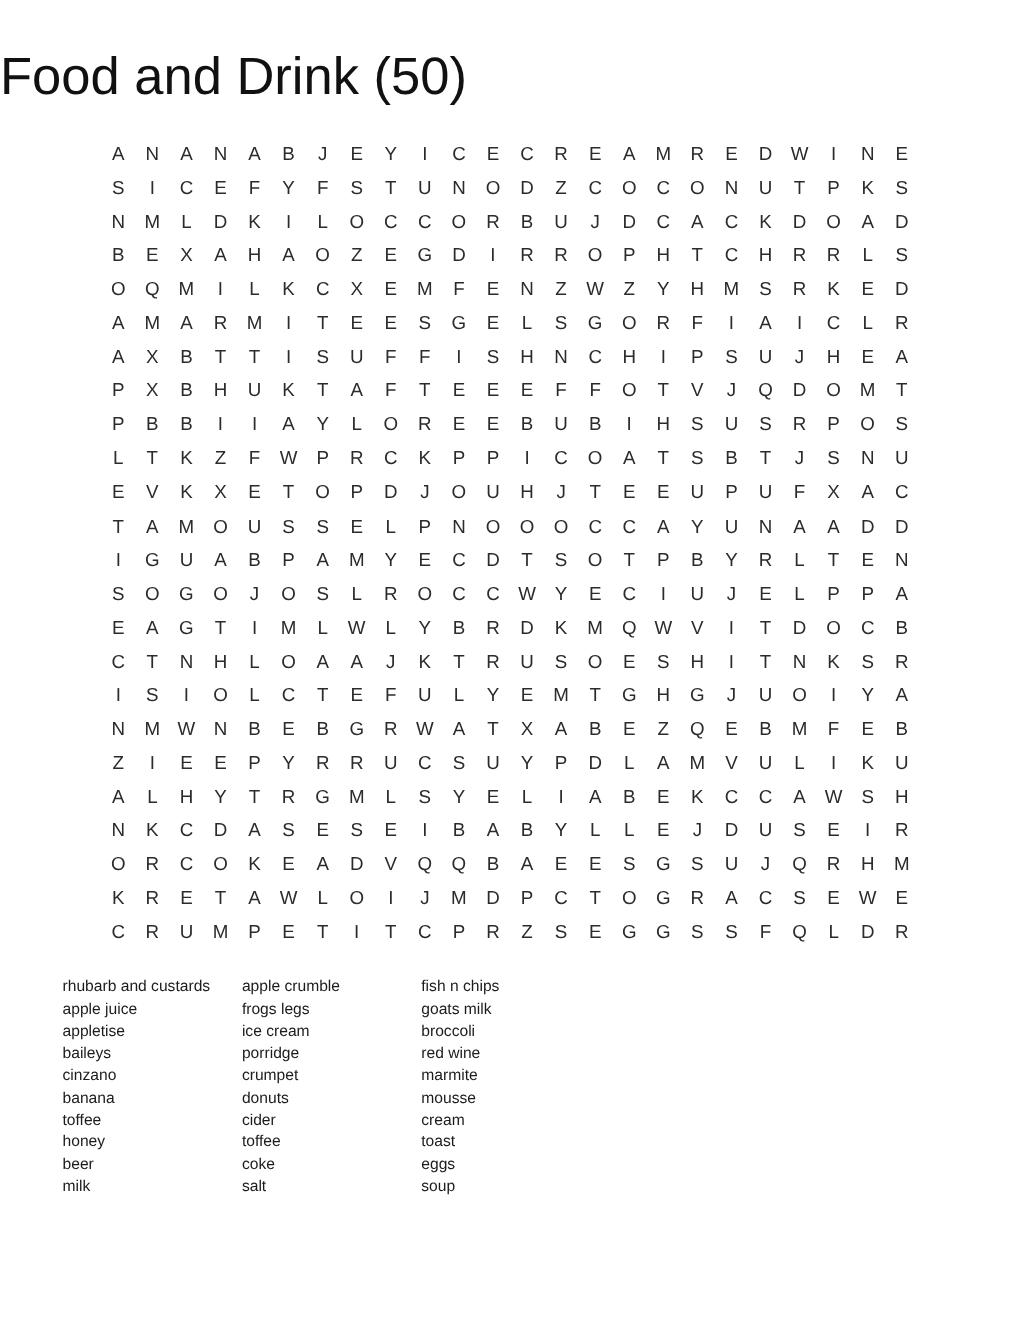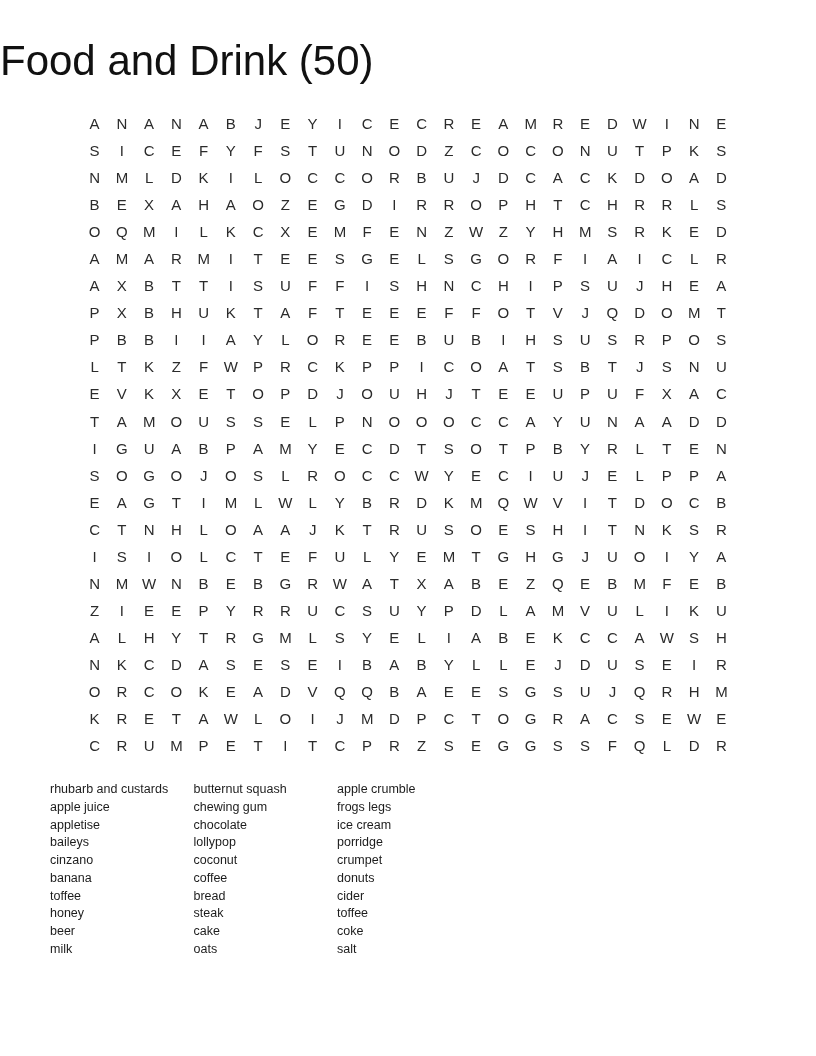--- a/index.html
+++ b/index.html
@@ -648,37 +648,37 @@
         <div class="word">appletise</div>
         <div class="word">baileys</div>
         <div class="word">cinzano</div>
         <div class="word">banana</div>
         <div class="word">toffee</div>
         <div class="word">honey</div>
         <div class="word">beer</div>
         <div class="word">milk</div>
       </div>
       <div class="word-col">
-        <div class="word">butternut squash</div>
-        <div class="word">chewing gum</div>
-        <div class="word">chocolate</div>
-        <div class="word">lollypop</div>
-        <div class="word">coconut</div>
-        <div class="word">coffee</div>
-        <div class="word">bread</div>
-        <div class="word">steak</div>
-        <div class="word">cake</div>
-        <div class="word">oats</div>
-      </div>
-      <div class="word-col">
         <div class="word">apple crumble</div>
         <div class="word">frogs legs</div>
         <div class="word">ice cream</div>
         <div class="word">porridge</div>
         <div class="word">crumpet</div>
         <div class="word">donuts</div>
         <div class="word">cider</div>
         <div class="word">toffee</div>
         <div class="word">coke</div>
         <div class="word">salt</div>
       </div>
+      <div class="word-col">
+        <div class="word">fish n chips</div>
+        <div class="word">goats milk</div>
+        <div class="word">broccoli</div>
+        <div class="word">red wine</div>
+        <div class="word">marmite</div>
+        <div class="word">mousse</div>
+        <div class="word">cream</div>
+        <div class="word">toast</div>
+        <div class="word">eggs</div>
+        <div class="word">soup</div>
+      </div>
     </div>
 </div>
 
 </body></html>

